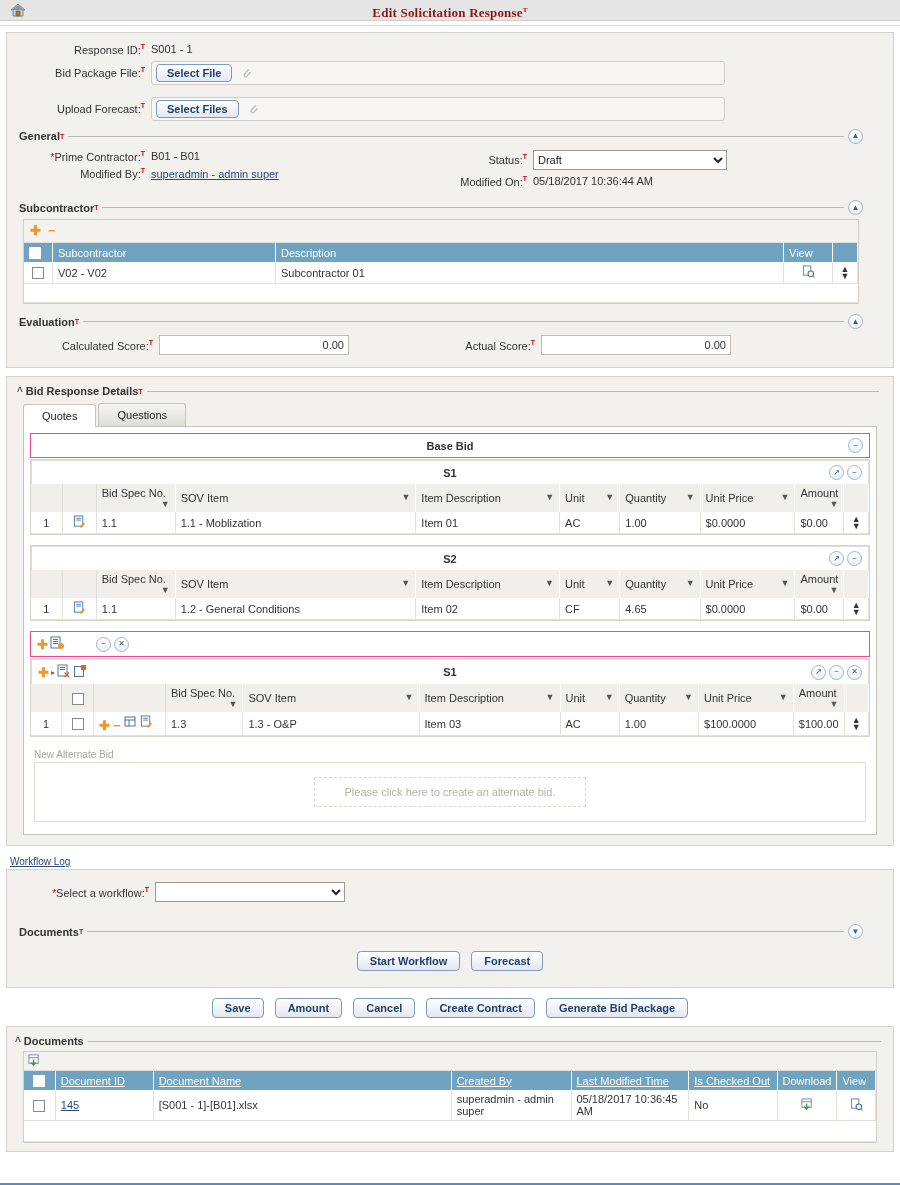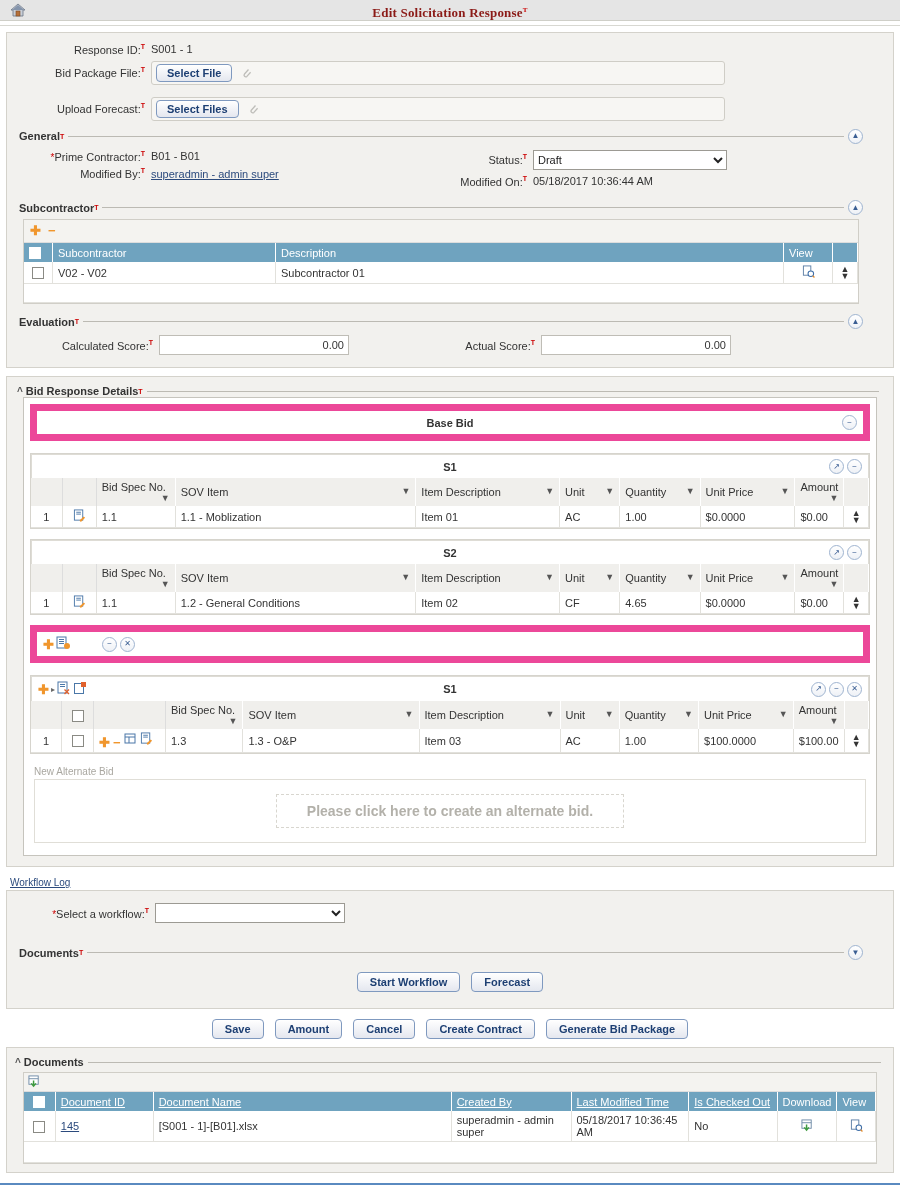--- a/index.html
+++ b/index.html
@@ -89,40 +89,40 @@
   .tab{
     border:1px solid #c6c4bd;border-bottom:none;padding:5px 18px;font-size:11px;
     border-radius:3px 3px 0 0;cursor:pointer;margin-right:2px;color:#222;
   }
   .tab.active{background:#ffffff;font-weight:normal;position:relative;top:1px;}
   .tab.inactive{background:linear-gradient(#f6f5f2,#dedcd5);}
 
   .tabbody{border:1px solid #c6c4bd;background:#ffffff;margin:0 10px 0 10px;padding:6px;}
 
   .bandrow{
-    display:flex;align-items:center;border:7px solid #ec4899;background:#ffffff;
-    padding:4px 6px;margin-bottom:12px;
+    display:flex;align-items:center;border:1px solid #ec4899;background:#ffffff;
+    padding:4px 6px;margin-bottom:1px;
   }
   .band-title{flex:1;text-align:center;font-weight:bold;font-size:11px;color:#333;}
   .band-left{display:flex;align-items:center;gap:2px;min-width:46px;}
   .band-right{display:flex;align-items:center;gap:3px;min-width:46px;justify-content:flex-end;}
 
   .subband{
     display:flex;align-items:center;border:1px solid #dedcd5;border-bottom:none;
     background:#fff;padding:4px 6px;
   }
   .group-box{border:1px solid #d6d4cd;margin-bottom:10px;background:#fff;}
 
   .newalt-label{color:#a9a7a0;font-size:10px;padding:2px 4px;}
   .newalt-box{
     border:1px solid #e0ded7;margin:0 4px 6px 4px;padding:14px 0;text-align:center;
   }
   .newalt-inner{
-    display:inline-block;border:1px dashed #d8d6cf;color:#b3b1aa;font-size:14px;
-    padding:8px 30px;cursor:pointer;font-weight:bold;
+    display:inline-block;border:1px dashed #d8d6cf;color:#b3b1aa;font-size:11px;
+    padding:8px 30px;cursor:pointer;
   }
 
   
   .wf-link{color:#2b4a7d;text-decoration:underline;font-size:10px;margin:10px 0 2px 4px;display:inline-block;cursor:pointer;}
   select.sel{
     height:20px;font-size:11px;border:1px solid #9c9a93;background:#fff;
     font-family:"Liberation Sans", sans-serif;color:#222;
   }
   input.txt{
     height:16px;border:1px solid #bfbdb6;background:#fff;font-size:11px;text-align:right;
@@ -282,20 +282,24 @@
   <div style="padding:8px 6px 10px 6px">
     <div class="section" style="margin:0 4px">
       <div class="section-head">
         <span class="caret">^</span>
         <span>Bid Response Details</span>
           <span class="sup-t">T</span>
         <span class="section-line"></span>
       </div>
     </div>
 
+    <div class="tabs">
+      <div class="tab active">Quotes</div>
+      <div class="tab inactive">Questions</div>
+    </div>
 
     <div class="tabbody">
 
       <div class="bandrow">
         <div class="band-left"></div>
         <div class="band-title">Base Bid</div>
         <div class="band-right">
           <span class="circ">−</span>
         </div>
       </div>

